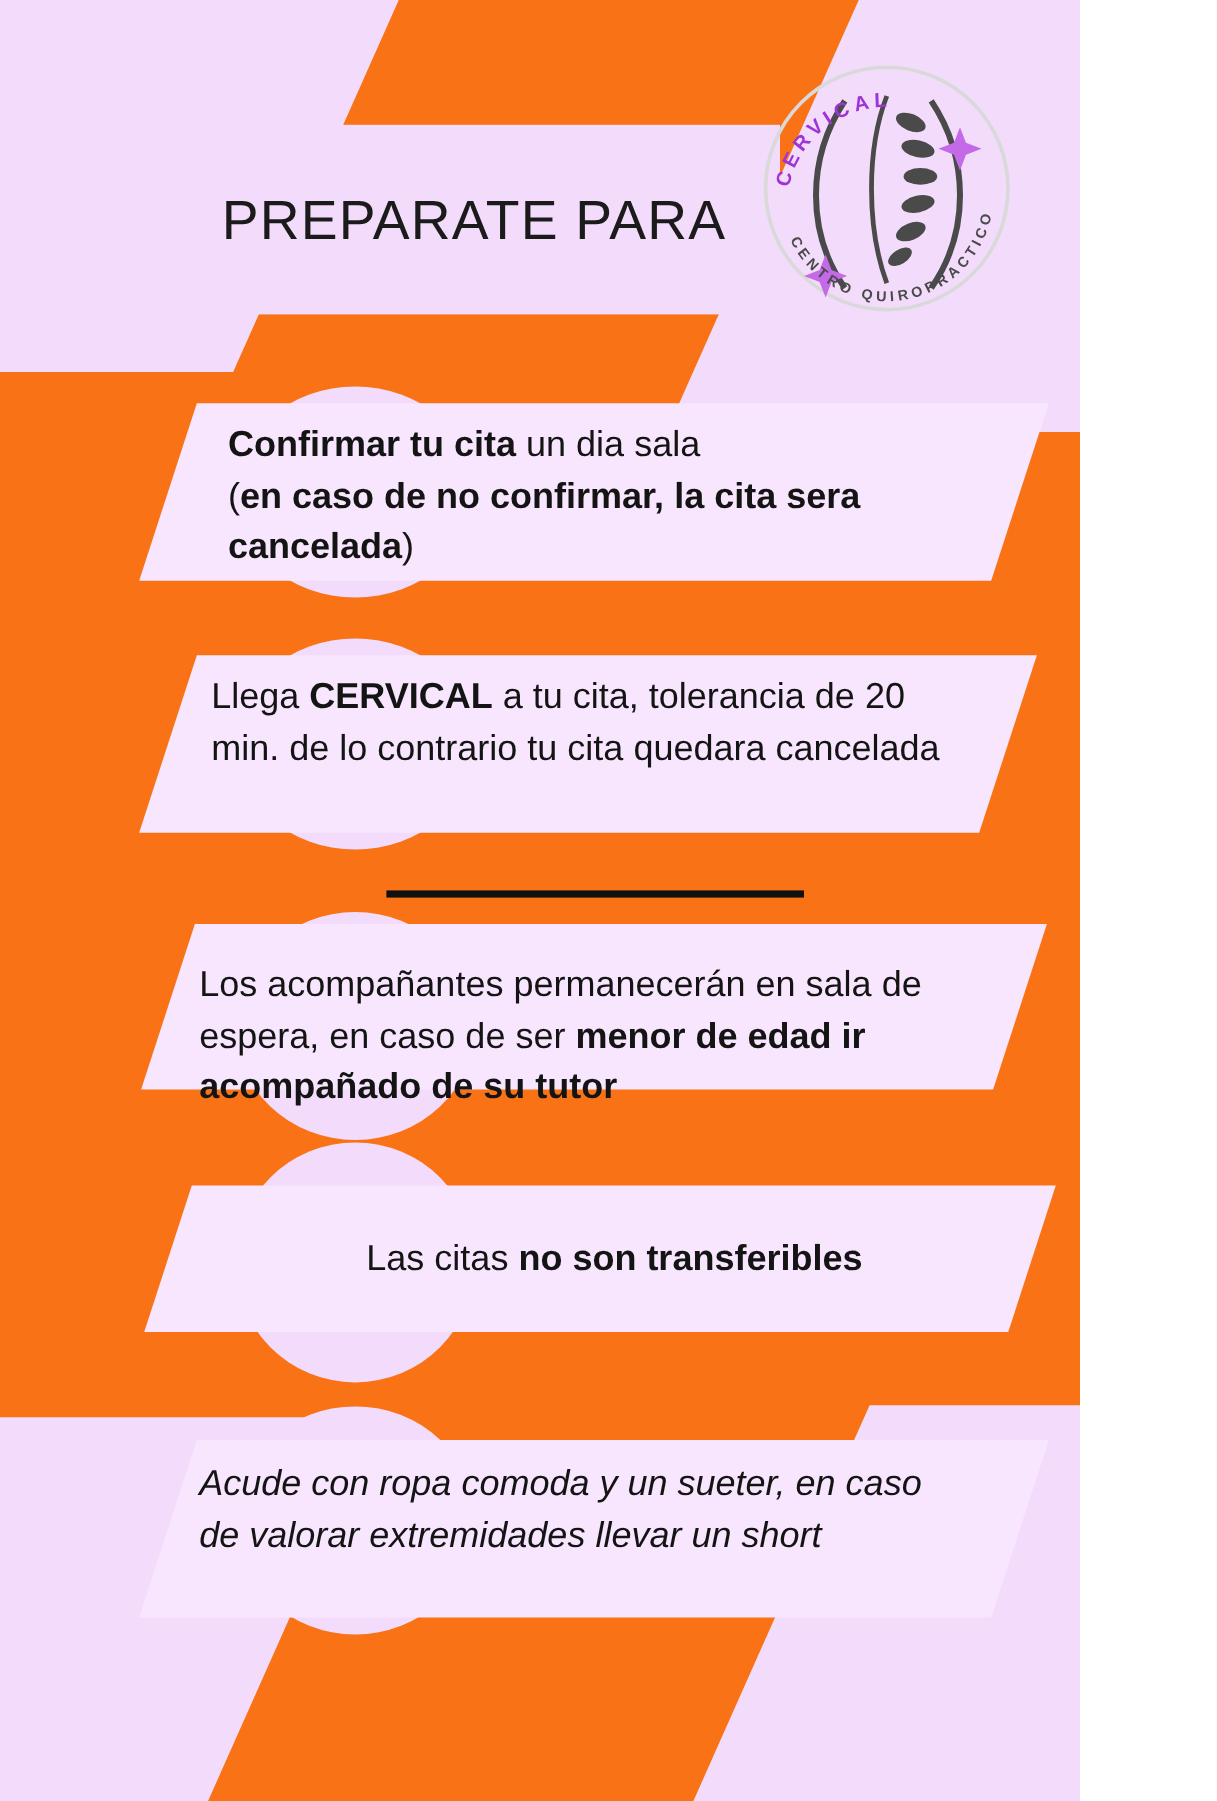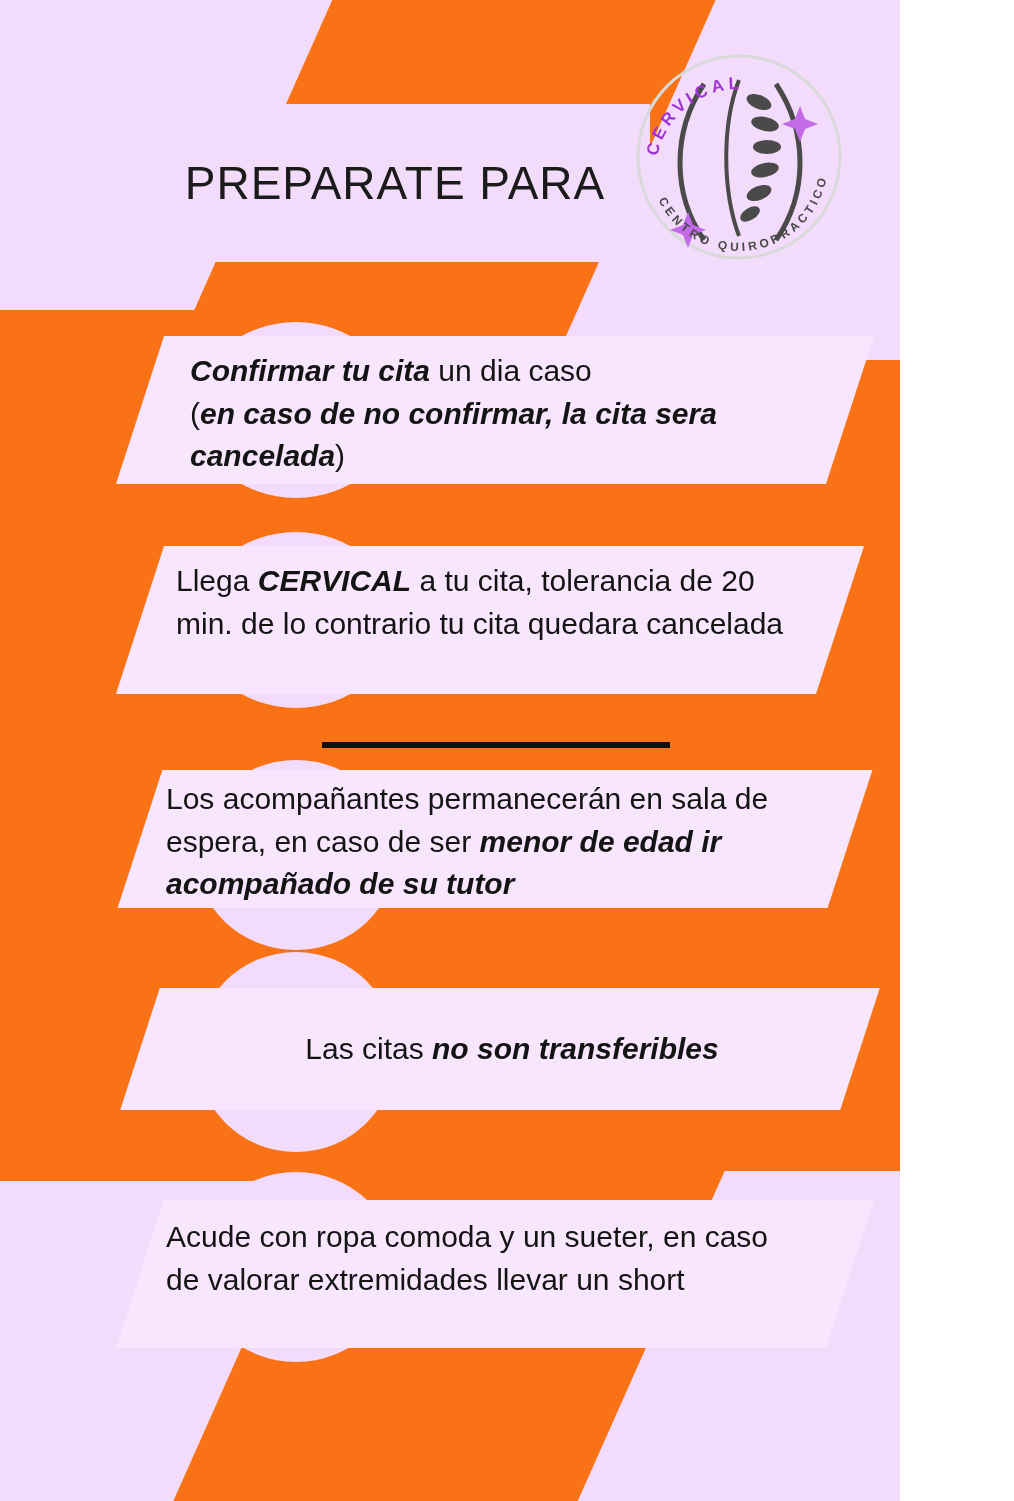--- a/index.html
+++ b/index.html
@@ -125,21 +125,20 @@
   }
   .item-text {
     position: absolute;
     z-index: 3;
     font-size: 30px;
     line-height: 1.42;
     color: #141414;
   }
   .item-text b {
     font-weight: bold;
-    font-style: italic;
   }
 
   .divider {
     position: absolute;
     left: 322px;
     top: 742px;
     width: 348px;
     height: 6px;
     background: #111111;
     z-index: 4;
@@ -198,42 +197,42 @@
       </text>
       <text font-family="'Liberation Sans', sans-serif" font-size="12" font-weight="bold" letter-spacing="3.5" fill="#4a4a4a">
         <textPath href="#arcBottom" startOffset="14%">CENTRO  QUIROPRACTICO</textPath>
       </text>
     </svg>
   </div>
 
   <div>
     <div class="blob" style="left:196px; top:322px; width:200px; height:176px;"></div>
     <div class="band skewed" style="left:140px; top:336px; width:710px; height:148px;"></div>
-    <div class="item-text" style="left:190px; top:350px; width:600px;"><b>Confirmar tu cita</b><span> un dia caso</span><br><span>(</span><b>en caso de no confirmar, la cita sera cancelada</b><span>)</span></div>
+    <div class="item-text" style="left:190px; top:350px; width:600px;"><b>Confirmar tu cita</b><span> un dia sala</span><br><span>(</span><b>en caso de no confirmar, la cita sera cancelada</b><span>)</span></div>
   </div>
 
   <div>
     <div class="blob" style="left:196px; top:532px; width:200px; height:176px;"></div>
     <div class="band skewed" style="left:140px; top:546px; width:700px; height:148px;"></div>
     <div class="item-text" style="left:176px; top:560px; width:620px;"><span>Llega </span><b>CERVICAL</b><span> a tu cita, tolerancia de 20 min. de lo contrario tu cita quedara cancelada</span></div>
   </div>
 
   <div class="divider"></div>
 
   <div>
     <div class="blob" style="left:196px; top:760px; width:200px; height:190px;"></div>
     <div class="band skewed" style="left:140px; top:770px; width:710px; height:138px;"></div>
-    <div class="item-text" style="left:166px; top:778px; width:640px;"><span>Los acompañantes permanecerán en sala de espera, en caso de ser </span><b>menor de edad ir acompañado de su tutor</b></div>
+    <div class="item-text" style="left:166px; top:800px; width:640px;"><span>Los acompañantes permanecerán en sala de espera, en caso de ser </span><b>menor de edad ir acompañado de su tutor</b></div>
   </div>
 
   <div>
     <div class="blob" style="left:196px; top:952px; width:200px; height:200px;"></div>
     <div class="band skewed" style="left:140px; top:988px; width:720px; height:122px;"></div>
     <div class="item-text" style="left:192px; top:1028px; width:640px;text-align:center;"><span>Las citas </span><b>no son transferibles</b></div>
   </div>
 
   <div>
     <div class="blob" style="left:196px; top:1172px; width:200px; height:190px;"></div>
     <div class="band skewed" style="left:140px; top:1200px; width:710px; height:148px;"></div>
-    <div class="item-text" style="left:166px; top:1216px; width:630px;"><span>Acude con ropa comoda y un sueter, en caso de valorar extremidades llevar un short</span></div>
+    <div class="item-text" style="left:166px; top:1216px; width:630px;font-style:italic;"><span>Acude con ropa comoda y un sueter, en caso de valorar extremidades llevar un short</span></div>
   </div>
 
 </div>
 
 </body></html>

